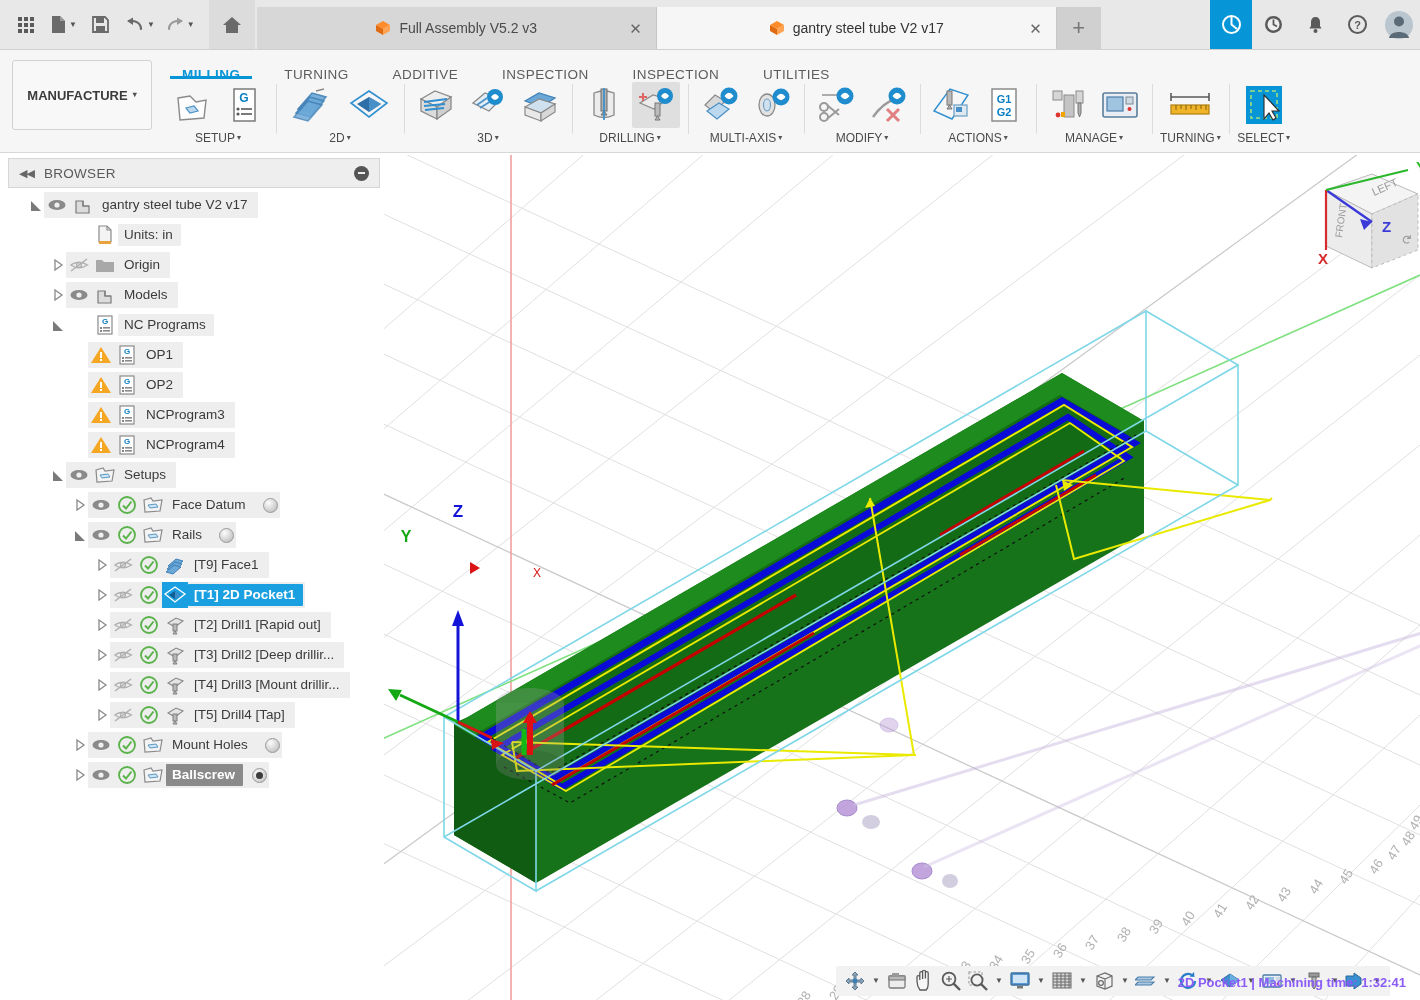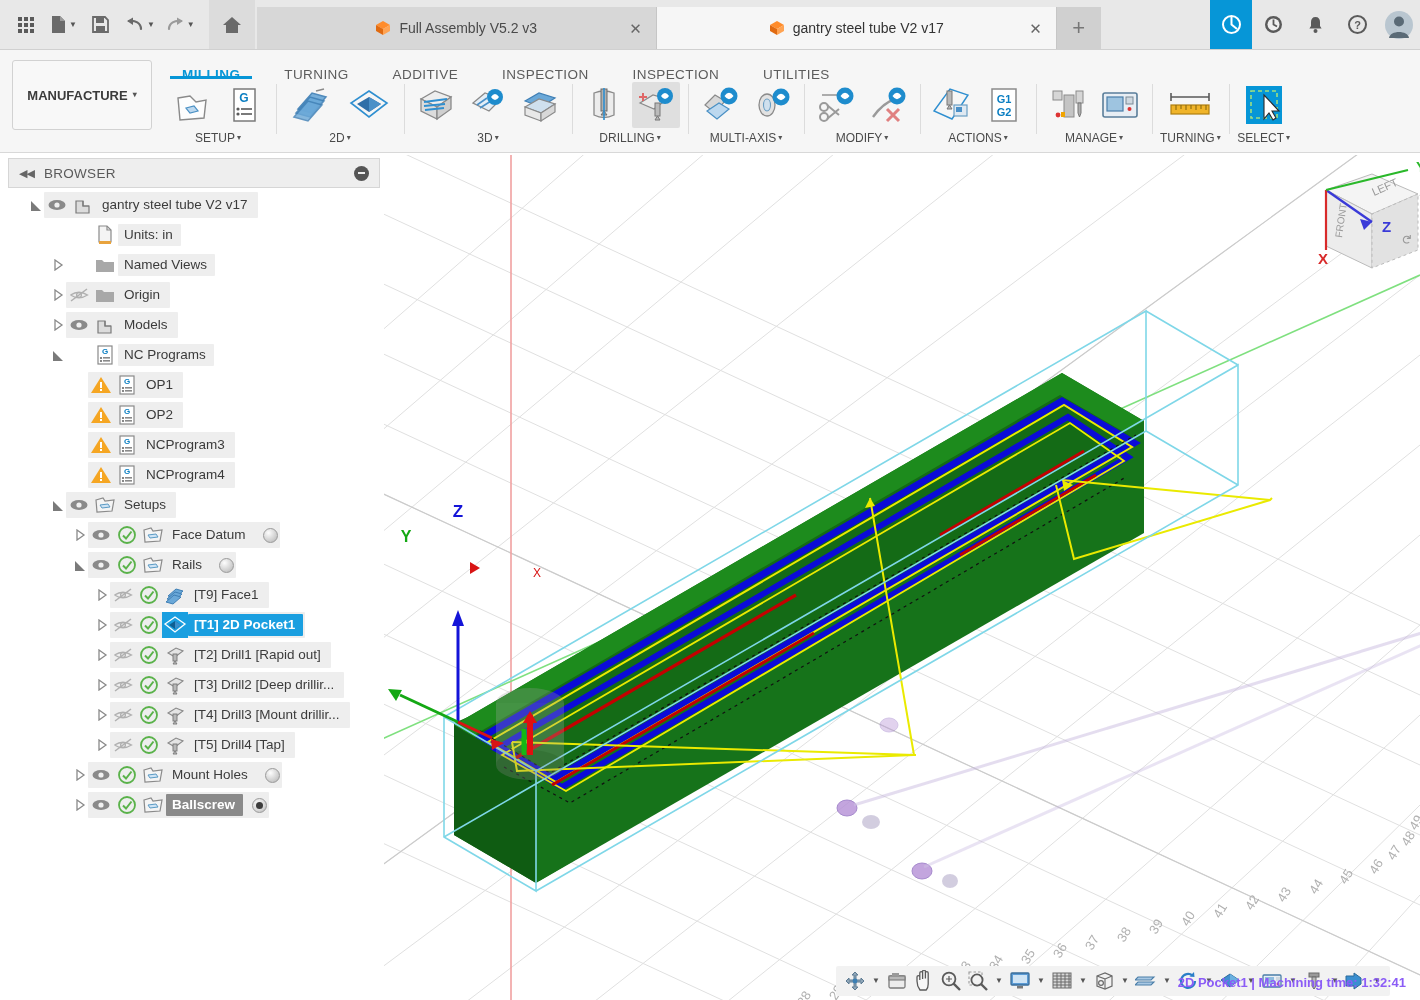--- a/index.html
+++ b/index.html
@@ -936,37 +936,20 @@
           <span class="lbl">Units: in</span>
         </span>
       </div>
       <div class="row">
         <span style="display:inline-block;width:42px;height:30px"></span>
         <span class="arrow">
           <svg width="12" height="12" viewBox="0 0 12 12">
             <path d="M3 1 L10 6 L3 11 Z" fill="none" stroke="#8a8a8a" stroke-width="1.3"></path>
           </svg>
         </span>
-        <span class="grp none">
-          <span class="ico"></span>
-          <span class="ico" style="">
-            <svg width="22" height="18" viewBox="0 0 22 18">
-              <path d="M2 4 h6 l2 2 h10 v10 h-18 z" fill="#a8a8a8"></path>
-            </svg>
-          </span>
-          <span class="lbl">Named Views</span>
-        </span>
-      </div>
-      <div class="row">
-        <span style="display:inline-block;width:42px;height:30px"></span>
-        <span class="arrow">
-          <svg width="12" height="12" viewBox="0 0 12 12">
-            <path d="M3 1 L10 6 L3 11 Z" fill="none" stroke="#8a8a8a" stroke-width="1.3"></path>
-          </svg>
-        </span>
         <span class="grp">
           <span class="ico">
             <svg width="22" height="16" viewBox="0 0 22 16">
               <path d="M2.5 8 q8.5 -5.5 17 0 q-8.5 5.5 -17 0" fill="none" stroke="#b0b0b0" stroke-width="1.4"></path>
               <circle cx="11" cy="8" r="2.4" fill="none" stroke="#b0b0b0" stroke-width="1.3"></circle>
               <path d="M3 14 L19 2" stroke="#b0b0b0" stroke-width="1.5"></path>
             </svg>
           </span>
           <span class="ico" style="">
             <svg width="22" height="18" viewBox="0 0 22 18">

